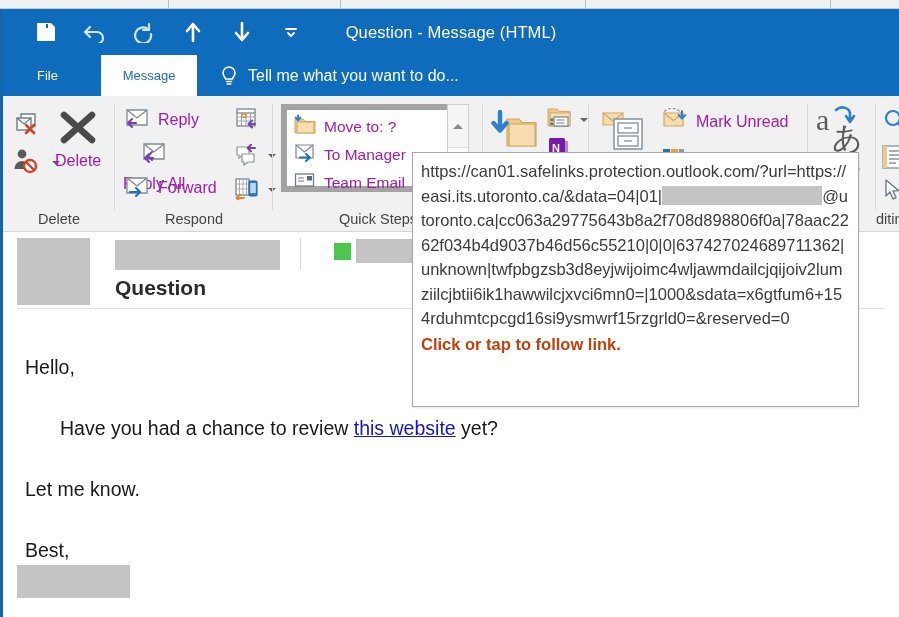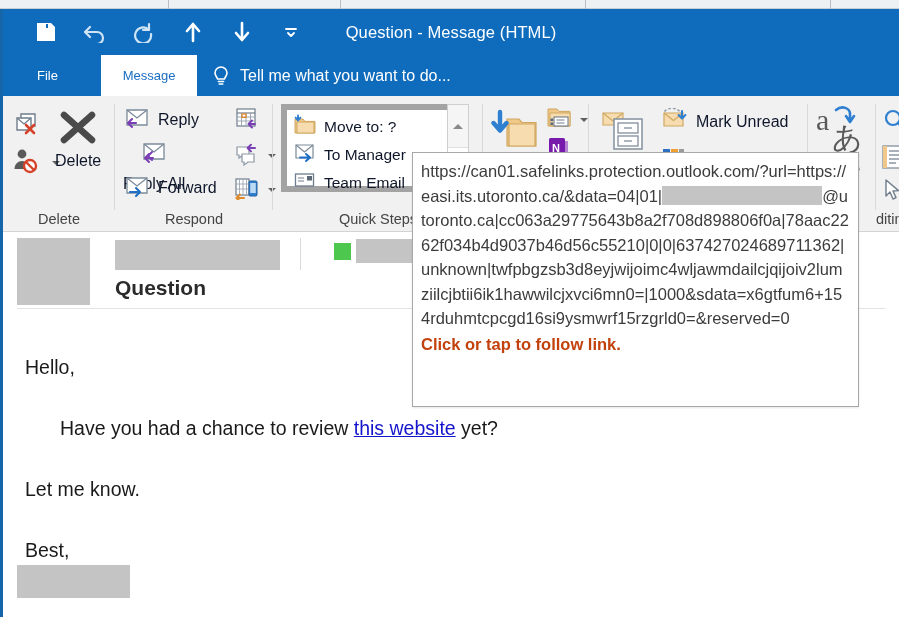--- a/index.html
+++ b/index.html
@@ -47,40 +47,40 @@
   .tab {
     position: absolute; top: 0; height: 41px;
     display: flex; align-items: center; justify-content: center;
     color: #ffffff; font-size: 13px; padding: 0 16px;
   }
   .tab.file { left: 18px; }
   .tab.message {
     left: 98px; background: #ffffff; color: #1b6ec2; width: 96px; padding: 0;
   }
   .tellme {
-    position: absolute; left: 208px; top: 0; height: 41px;
+    position: absolute; left: 216px; top: 0; height: 41px;
     display: flex; align-items: center; gap: 9px; color: #ffffff; font-size: 16px;
   }
   .bulb { width: 20px; height: 22px; display: block; }
 
   
   .ribbon {
     position: relative; width: 896px; height: 136px;
     background: #f1f1f1; border-bottom: 1px solid #d4d4d4;
     overflow: hidden;
   }
   .rgroup { position: absolute; top: 0; height: 136px; }
   .rgroup .sep { position: absolute; right: 0; top: 8px; width: 1px; height: 106px; background: #d9d9d9; }
   .glabel {
     position: absolute; bottom: 5px; width: 100%; text-align: center;
     font-size: 14.5px; color: #444444;
   }
 
   .cmd { position: absolute; display: flex; align-items: center; gap: 7px; }
-  .cmd-label { font-size: 16px; color: #0f172a; white-space: nowrap; }
+  .cmd-label { font-size: 16px; color: #a21caf; white-space: nowrap; }
   .cmd-label.small { font-size: 15.5px; }
   .ico { display: block; flex: none; }
   .caret { width: 0; height: 0; border-left: 4px solid transparent; border-right: 4px solid transparent; border-top: 4px solid #606060; }
 
   
   .qsbox {
     position: absolute; left: 8px; top: 8px; width: 186px; height: 88px;
     border: 6px solid #a3a3a3; background: #ffffff;
   }
   .qs-scroll {

